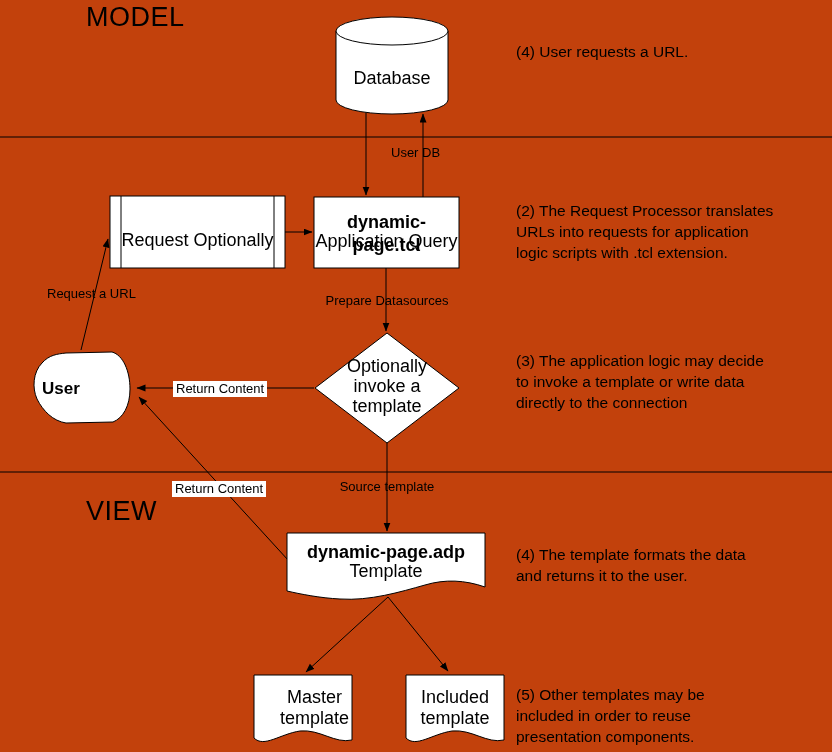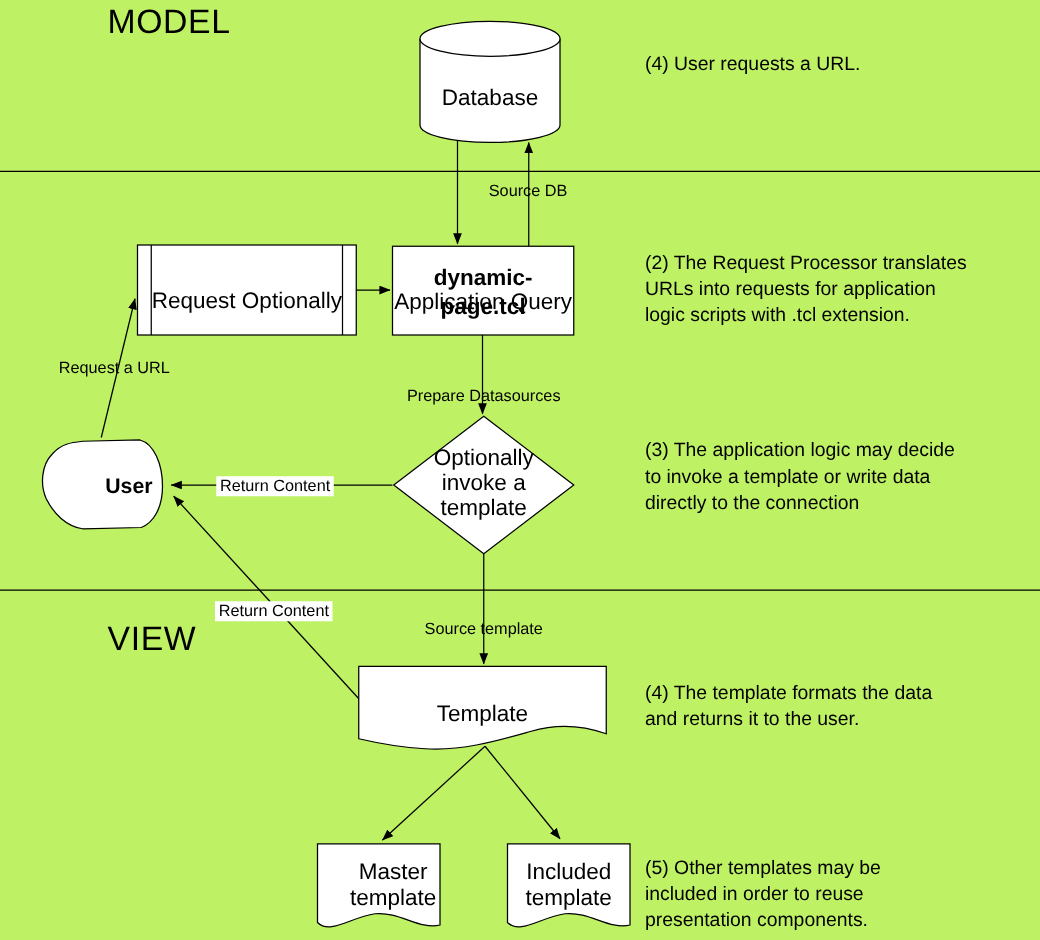--- a/index.html
+++ b/index.html
@@ -1,34 +1,34 @@
 <!DOCTYPE html>
 <html><head>
 <meta charset="utf-8">
 <style>
   html, body { margin:0; padding:0; background:#ffffff; }
   #stage {
     position: relative;
     width: 832px;
     height: 752px;
-    background: #bef264;
+    background: #c2410c;
     font-family: "Liberation Sans", sans-serif;
     color: #000;
     overflow: hidden;
   }
   #diagram-svg { position:absolute; left:0; top:0; }
   .lbl { position:absolute; white-space: pre-line; line-height: 1.25; }
   .section-title { font-size: 27px; line-height: 1.1; letter-spacing: 0.5px; }
   .node-text { font-size: 18px; text-align: center; }
   .node-title { font-weight: bold; }
   .edge-label { font-size: 13px; }
   .edge-label.masked { background: #ffffff; padding: 0 3px; }
-  .edge-label.centered { text-align: center; margin-top: 16px; }
+  .edge-label.centered { text-align: center; }
   .annotation { font-size: 15.5px; line-height: 21px; width: 312px; }
-  .user-name { font-size: 17px; font-weight: bold; text-align: right; }
+  .user-name { font-size: 17px; font-weight: bold; text-align: left; }
 </style>
 </head>
 <body>
 
 <div id="stage">
 
   <svg id="diagram-svg" width="832" height="752" viewBox="0 0 832 752">
     <defs>
       <marker id="arrow" markerWidth="10" markerHeight="8" refX="8.5" refY="3.5" orient="auto" markerUnits="userSpaceOnUse">
         <path d="M0,0 L9,3.5 L0,7 Z" fill="#000"></path>
@@ -77,27 +77,28 @@
   <div class="lbl section-title" style="left:86px; top:497px;">VIEW</div>
 
   <div class="lbl node-text" style="left:336px; width:112px; top:67px;">Database</div>
   <div class="lbl node-text" style="left:110px; width:175px; top:229px;">Request Optionally</div>
   <div class="lbl node-text node-title" style="left:314px; width:145px; top:211px;">dynamic-page.tcl</div>
   <div class="lbl node-text" style="left:314px; width:145px; top:230px;">Application Query</div>
   <div class="lbl user-name" style="left:42px; width:80px; top:378px;">User</div>
   <div class="lbl node-text" style="left:317px; width:140px; top:356px; line-height:20px;">Optionally
 invoke a
 template</div>
+  <div class="lbl node-text node-title" style="left:287px; width:198px; top:541px;">dynamic-page.adp</div>
   <div class="lbl node-text" style="left:287px; width:198px; top:560px;">Template</div>
   <div class="lbl node-text" style="left:254px; width:121px; top:687px; line-height:21px;">Master
 template</div>
   <div class="lbl node-text" style="left:406px; width:98px; top:687px; line-height:21px;">Included
 template</div>
 
-  <div class="lbl edge-label" style="left:391px; top:145px;">Source DB</div>
+  <div class="lbl edge-label" style="left:391px; top:145px;">User DB</div>
   <div class="lbl edge-label" style="left:47px; top:286px;">Request a URL</div>
   <div class="lbl edge-label masked" style="left:173px; top:381px;">Return Content</div>
   <div class="lbl edge-label centered" style="left:312px; width:150px; top:293px;">Prepare Datasources</div>
   <div class="lbl edge-label centered" style="left:312px; width:150px; top:479px;">Source template</div>
   <div class="lbl edge-label masked" style="left:172px; top:481px;">Return Content</div>
 
   <div class="lbl annotation" style="left:516px; top:41px;">(4) User requests a URL.</div>
   <div class="lbl annotation" style="left:516px; top:200px;">(2) The Request Processor translates
 URLs into requests for application
 logic scripts with .tcl extension.</div>

